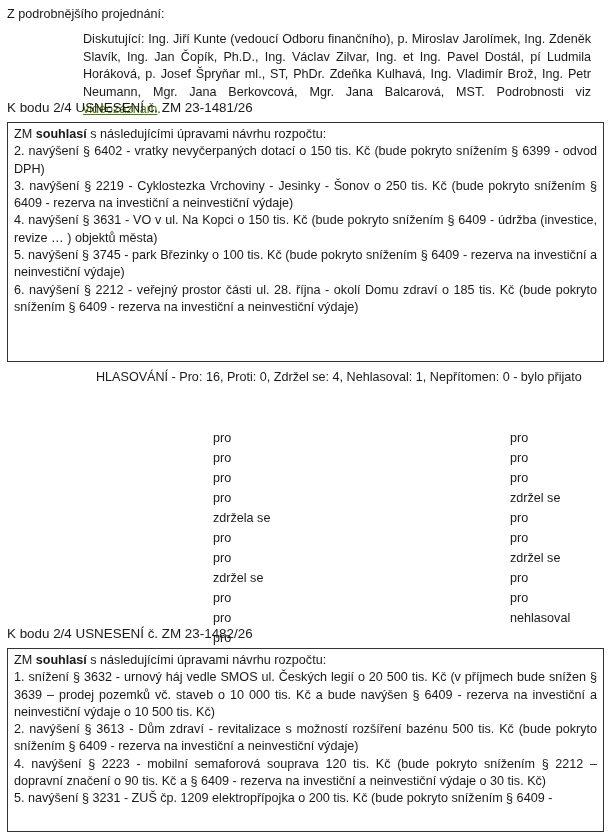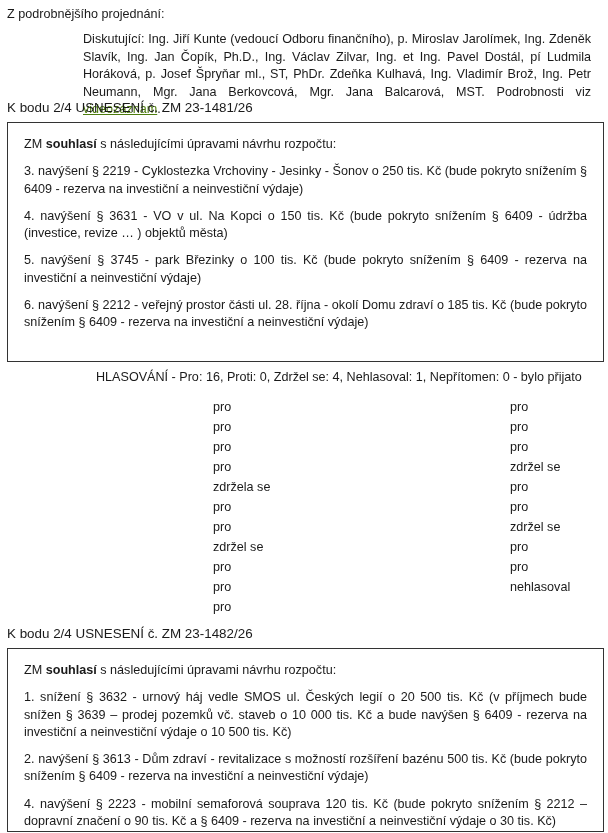--- a/index.html
+++ b/index.html
@@ -8,38 +8,39 @@
       font-family: "Liberation Sans", sans-serif; font-size: 12.6px; color: #1a1a1a;
     }
     .intro { position: absolute; left: 7px; top: 6px; line-height: 16px; }
     .disc { position: absolute; left: 83px; top: 31px; width: 508px; line-height: 17.6px; text-align: justify; }
     .disc a { color: #4d7c0f; text-decoration: underline; }
     .heading { position: absolute; left: 7px; font-weight: normal; font-size: 13.4px; line-height: 16px; }
     .box {
       position: absolute; left: 7px; width: 583px; border: 1px solid #333;
       padding: 3px 6px 3px 6px; line-height: 17.3px; text-align: justify;
     }
-    .box p { margin: 10px; }
+    .box p { margin: 0; }
     .box b { font-weight: bold; }
     .vote-summary { position: absolute; left: 96px; top: 369px; line-height: 16px; }
     .votes { position: absolute; top: 399px; left: 0; width: 608px; }
     .vrow { position: absolute; height: 20px; line-height: 16px; }
-    .vval { position: absolute; white-space: nowrap; }
+    .vval { position: absolute; white-space: nowrap; margin-top: 31px; }
   </style>
 </head>
 <body>
 
 <div class="intro">Z podrobnějšího projednání:</div>
 
 <div class="disc"><span>Diskutující: Ing. Jiří Kunte (vedoucí Odboru finančního), p. Miroslav Jarolímek, Ing. Zdeněk Slavík, Ing. Jan Čopík, Ph.D., Ing. Václav Zilvar, Ing. et Ing. Pavel Dostál, pí Ludmila Horáková, p. Josef Špryňar ml., ST, PhDr. Zdeňka Kulhavá, Ing. Vladimír Brož, Ing. Petr Neumann, Mgr. Jana Berkovcová, Mgr. Jana Balcarová, MST. Podrobnosti viz </span><a href="#">videozáznam</a><span>.</span></div>
 
 <div class="heading" style="top:100px;">K bodu 2/4 USNESENÍ č. ZM 23-1481/26</div>
 
 <div class="box" style="top:122px; height:232px;">
   <p><span>ZM </span><b>souhlasí</b><span> s následujícími úpravami návrhu rozpočtu:</span></p>
+  <p>2. navýšení § 6402 - vratky nevyčerpaných dotací o 150 tis. Kč (bude pokryto snížením § 6399 - odvod DPH)</p>
   <p>3. navýšení § 2219 - Cyklostezka Vrchoviny - Jesinky - Šonov o 250 tis. Kč (bude pokryto snížením § 6409 - rezerva na investiční a neinvestiční výdaje)</p>
   <p>4. navýšení § 3631 - VO v ul. Na Kopci o 150 tis. Kč (bude pokryto snížením § 6409 - údržba (investice, revize … ) objektů města)</p>
   <p>5. navýšení § 3745 - park Březinky o 100 tis. Kč (bude pokryto snížením § 6409 - rezerva na investiční a neinvestiční výdaje)</p>
   <p>6. navýšení § 2212 - veřejný prostor části ul. 28. října - okolí Domu zdraví o 185 tis. Kč (bude pokryto snížením § 6409 - rezerva na investiční a neinvestiční výdaje)</p>
 </div>
 
 <div class="vote-summary">HLASOVÁNÍ - Pro: 16, Proti: 0, Zdržel se: 4, Nehlasoval: 1, Nepřítomen: 0 - bylo přijato</div>
 
 <div class="votes">
   <div class="vrow" style="top:0px;">

